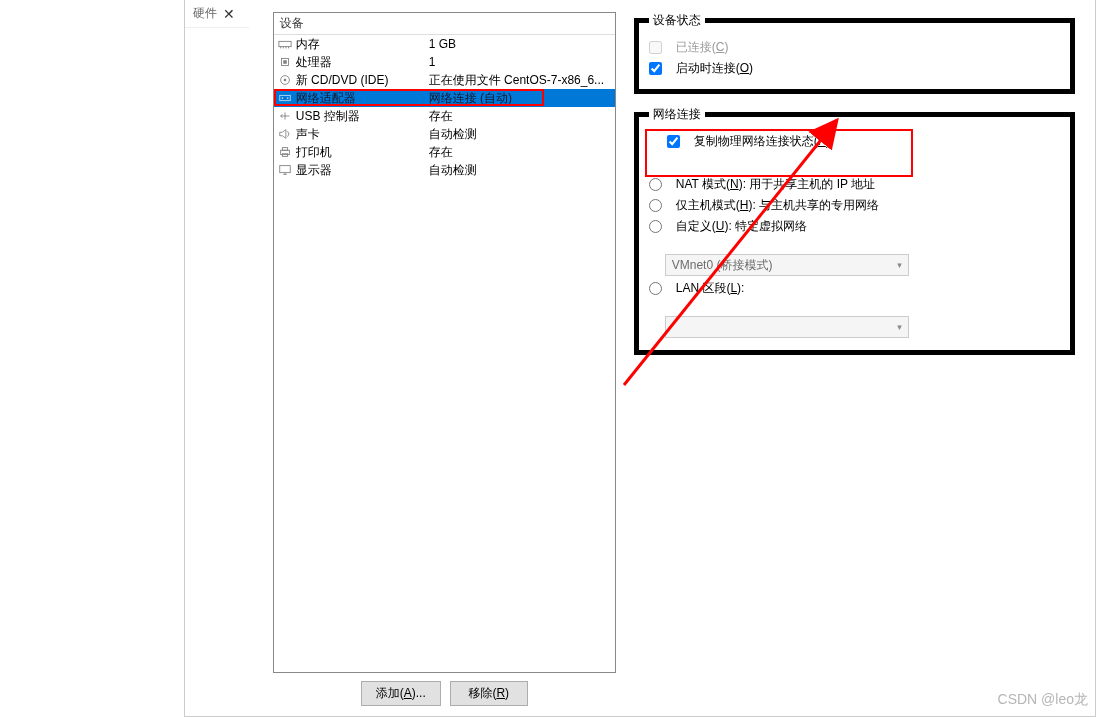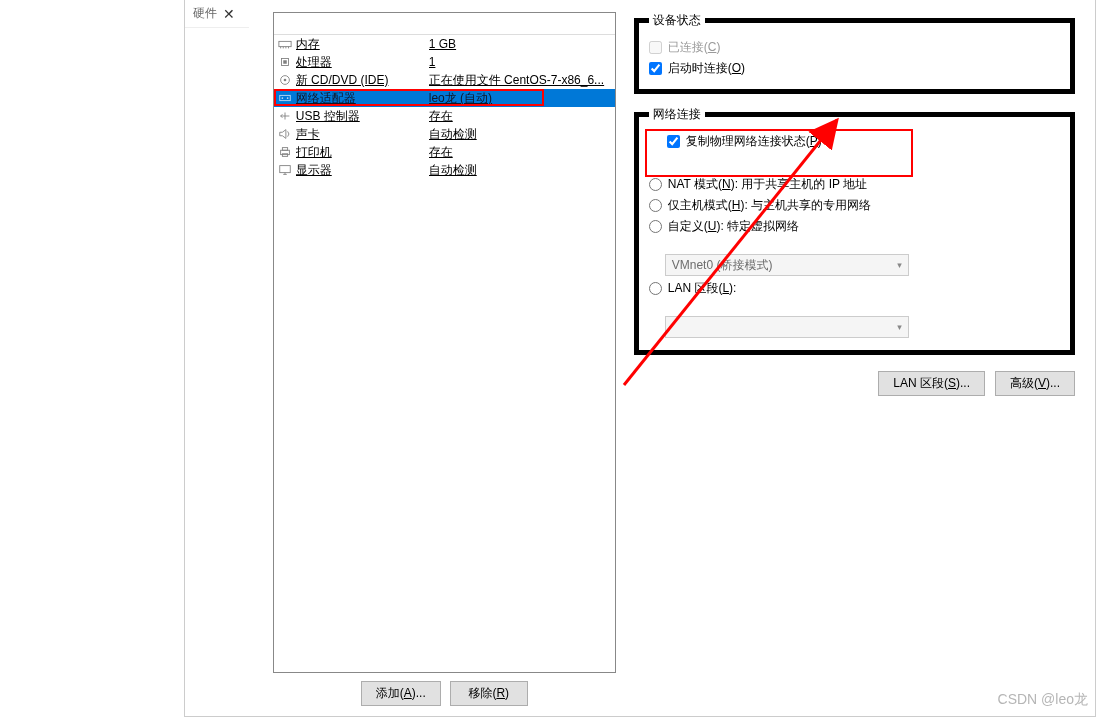--- a/index.html
+++ b/index.html
@@ -68,21 +68,20 @@
     .col-name { width: 155px; }
     .col-summary { flex: 1; }
     .list-body { flex: 1; }
     .row {
       display: flex;
       height: 18px;
       align-items: center;
       font-size: 12px;
       cursor: pointer;
       position: relative;
-      text-decoration: underline;
     }
     .row .icon-cell {
       width: 22px;
       display: flex;
       align-items: center;
       justify-content: center;
     }
     .row .name-cell { width: 133px; padding-right: 4px; white-space: nowrap; overflow: hidden; text-overflow: ellipsis; }
     .row .summary-cell { flex: 1; padding-right: 4px; white-space: nowrap; overflow: hidden; text-overflow: ellipsis; }
     .row.selected { background: #0078d7; color: #0f172a; }
@@ -127,21 +126,21 @@
     }
     legend {
       padding: 0 4px;
       font-size: 12px;
       color: #000;
     }
     .form-row {
       display: flex;
       align-items: center;
       padding: 2px 0;
-      gap: 4px;
+      gap: 12px;
     }
     .form-row.indent { padding-left: 18px; }
     .form-row.indent2 { padding-left: 16px; }
     input[type=checkbox], input[type=radio] {
       width: 13px; height: 13px; margin-right: 2px;
     }
     .disabled-text { color: #9a9a9a; }
     .select-dis {
       width: 244px;
       height: 22px;
@@ -195,20 +194,21 @@
   <div class="titlebar">
     <span class="titlebar-left">硬件</span>
     <span class="close-x">✕</span>
   </div>
 
   <div class="content">
 
     <div class="left-panel">
       <div class="device-list">
         <div class="list-header">
+          <div class="col col-name">设备</div>
         </div>
         <div class="list-body" id="list-body">
             <div class="row">
               <div class="icon-cell">
                 <svg class="dev-icon" viewBox="0 0 16 12">
                   <rect x="1" y="3" width="14" height="6" fill="none" stroke="#555"></rect>
                   <line x1="3" y1="9" x2="3" y2="11" stroke="#555"></line>
                   <line x1="6" y1="9" x2="6" y2="11" stroke="#555"></line>
                   <line x1="9" y1="9" x2="9" y2="11" stroke="#555"></line>
                   <line x1="12" y1="9" x2="12" y2="11" stroke="#555"></line>
@@ -239,21 +239,21 @@
             </div>
             <div class="row selected">
               <div class="icon-cell">
                 <svg class="dev-icon" viewBox="0 0 16 12">
                   <rect x="2" y="3" width="12" height="6" fill="none" stroke="#fff"></rect>
                   <circle cx="5" cy="6" r="1" fill="#fff"></circle>
                   <circle cx="11" cy="6" r="1" fill="#fff"></circle>
                 </svg>
               </div>
               <div class="name-cell">网络适配器</div>
-              <div class="summary-cell">leo龙 (自动)</div>
+              <div class="summary-cell">网络连接 (自动)</div>
               <div class="hl-box-row"></div>
             </div>
             <div class="row">
               <div class="icon-cell">
                 <svg class="dev-icon" viewBox="0 0 16 12">
                   <path d="M3 6 H13 M8 2 V10 M5 4 L3 6 L5 8" fill="none" stroke="#555"></path>
                 </svg>
               </div>
               <div class="name-cell">USB 控制器</div>
               <div class="summary-cell">存在</div>
@@ -344,24 +344,20 @@
           <span>LAN 区段(<u>L</u>):</span>
         </div>
         <div class="form-row indent2">
           <div class="select-dis">
             <span></span>
             <span class="tri">▾</span>
           </div>
         </div>
       </fieldset>
 
-      <div class="right-btns">
-        <div class="btn">LAN 区段(<u>S</u>)...</div>
-        <div class="btn">高级(<u>V</u>)...</div>
-      </div>
 
     </div>
 
     <svg class="arrow" viewBox="0 0 230 280">
       <defs>
         <marker id="ah" markerWidth="12" markerHeight="12" refX="9" refY="5" orient="auto">
           <path d="M0,0 L10,5 L0,10 Z" fill="#f00"></path>
         </marker>
       </defs>
       <line x1="5" y1="275" x2="218" y2="10" stroke="#f00" stroke-width="3" marker-end="url(#ah)"></line>

